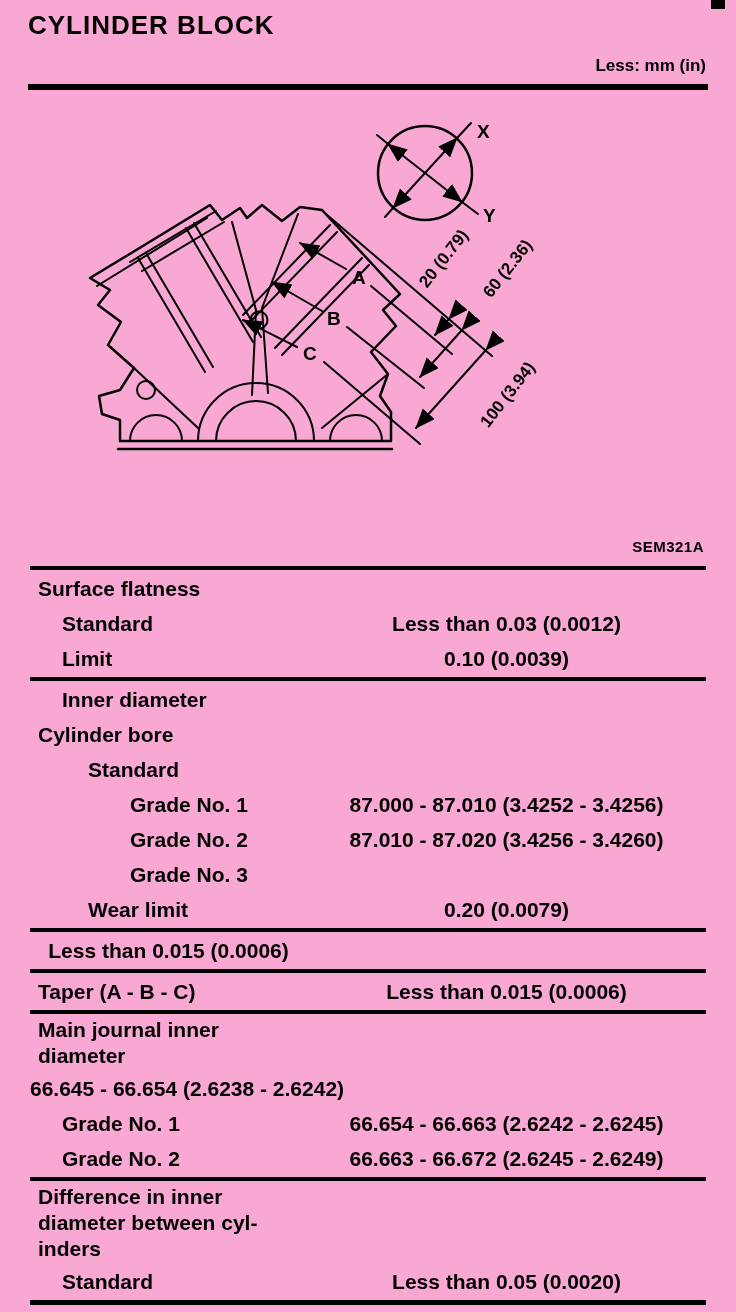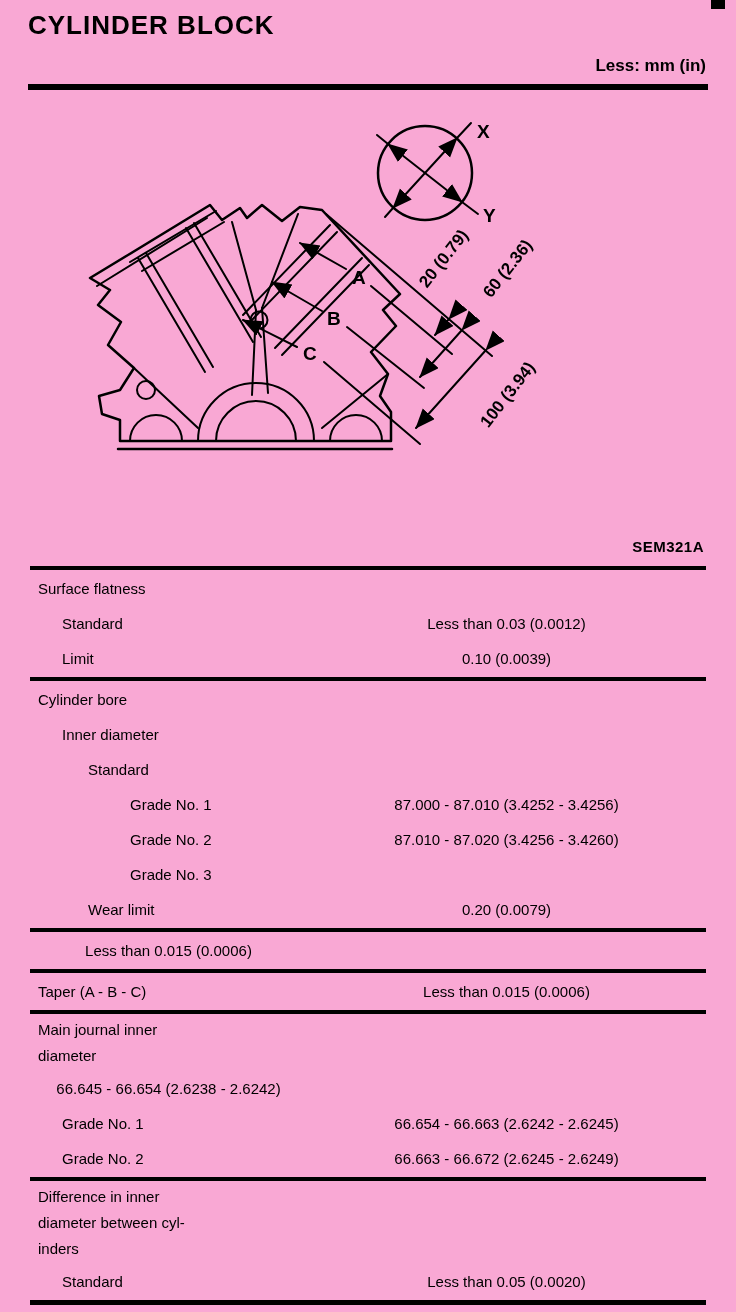--- a/index.html
+++ b/index.html
@@ -27,21 +27,21 @@
     position:absolute;right:32px;top:538px;font-size:15px;font-weight:bold;
     letter-spacing:0.5px;
   }
   .spec-table{
     position:absolute;left:30px;top:566px;width:676px;
     border-bottom:5px solid #000;
   }
   .group{border-top:4px solid #000;padding:1px 0;}
   .row{
     display:grid;grid-template-columns:285px 1fr;align-items:center;
-    min-height:35px;font-size:15px;font-weight:normal;line-height:26px;
+    min-height:35px;font-size:21px;font-weight:bold;line-height:26px;
   }
   .lab{white-space:pre-line;padding:2px 0 2px 8px;}
   .indent-1 .lab{padding-left:32px;}
   .indent-2 .lab{padding-left:58px;}
   .indent-3 .lab{padding-left:100px;}
   .val{text-align:center;padding-right:8px;white-space:nowrap;}
   svg text{font-family:"Liberation Sans", sans-serif;font-weight:bold;fill:#000;}
 </style>
 </head>
 <body>
@@ -154,26 +154,26 @@
         <div class="row indent-1">
           <div class="lab">Standard</div>
           <div class="val">Less than 0.03 (0.0012)</div>
         </div>
         <div class="row indent-1">
           <div class="lab">Limit</div>
           <div class="val">0.10 (0.0039)</div>
         </div>
       </div>
       <div class="group">
+        <div class="row indent-1">
+          <div class="lab">Inner diameter</div>
+          <div class="val"></div>
+        </div>
         <div class="row indent-0">
           <div class="lab">Cylinder bore</div>
-          <div class="val"></div>
-        </div>
-        <div class="row indent-1">
-          <div class="lab">Inner diameter</div>
           <div class="val"></div>
         </div>
         <div class="row indent-2">
           <div class="lab">Standard</div>
           <div class="val"></div>
         </div>
         <div class="row indent-3">
           <div class="lab">Grade No. 1</div>
           <div class="val">87.000 - 87.010 (3.4252 - 3.4256)</div>
         </div>

